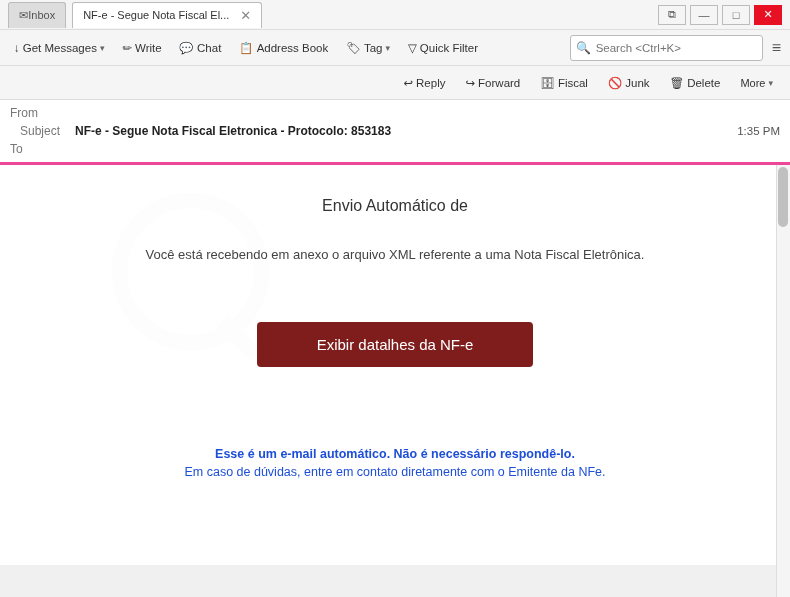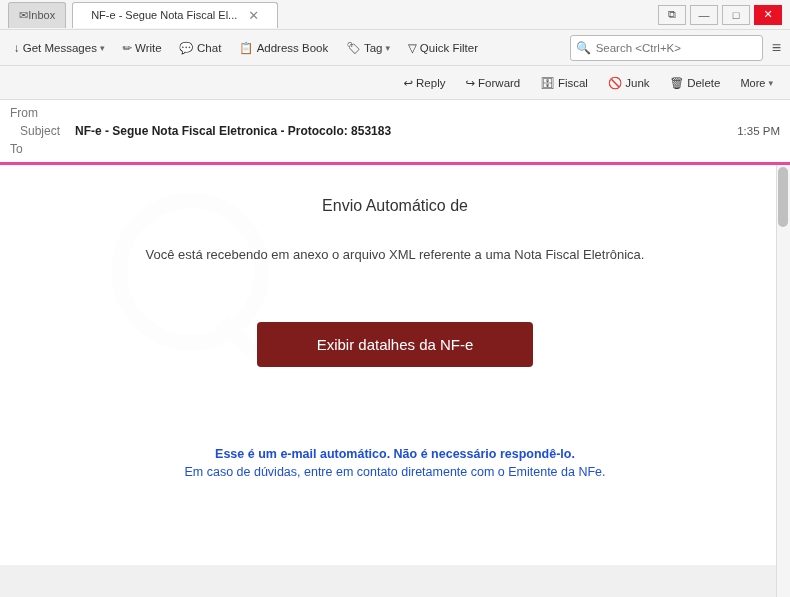--- a/index.html
+++ b/index.html
@@ -5,21 +5,21 @@
     * { margin: 0; padding: 0; box-sizing: border-box; }
     body { font-family: 'Segoe UI', Arial, sans-serif; font-size: 12px; background: #f0f0f0; width: 790px; height: 597px; overflow: hidden; }
 
     
     .titlebar {
       display: flex; align-items: center; background: #f5f5f5; border-bottom: 1px solid #ddd;
       height: 30px; padding: 0 8px; justify-content: space-between;
     }
     .titlebar-left { display: flex; align-items: center; gap: 6px; }
     .tab-inactive { display: flex; align-items: center; background: #ddd; border: 1px solid #bbb; border-bottom: none; padding: 4px 10px; border-radius: 3px 3px 0 0; font-size: 11px; color: #555; height: 26px; }
-    .tab-active { display: flex; align-items: center; background: #fff; border: 1px solid #bbb; border-bottom: none; padding: 4px 18px; border-radius: 3px 3px 0 0; font-size: 11px; color: #333; height: 26px; gap: 5px; }
+    .tab-active { display: flex; align-items: center; background: #fff; border: 1px solid #bbb; border-bottom: none; padding: 4px 10px; border-radius: 3px 3px 0 0; font-size: 11px; color: #333; height: 26px; gap: 5px; }
     .tab-close { color: #888; cursor: pointer; margin-left: 6px; font-size: 13px; }
     .titlebar-right { display: flex; align-items: center; gap: 4px; }
     .win-btn { width: 28px; height: 20px; border: 1px solid #bbb; background: #f5f5f5; cursor: pointer; font-size: 11px; display: flex; align-items: center; justify-content: center; color: #555; }
     .win-btn-close { background: #e81123; color: white; border-color: #e81123; }
 
     
     .toolbar {
       display: flex; align-items: center; background: #f5f5f5; border-bottom: 1px solid #ddd;
       height: 36px; padding: 0 6px; gap: 2px;
     }

